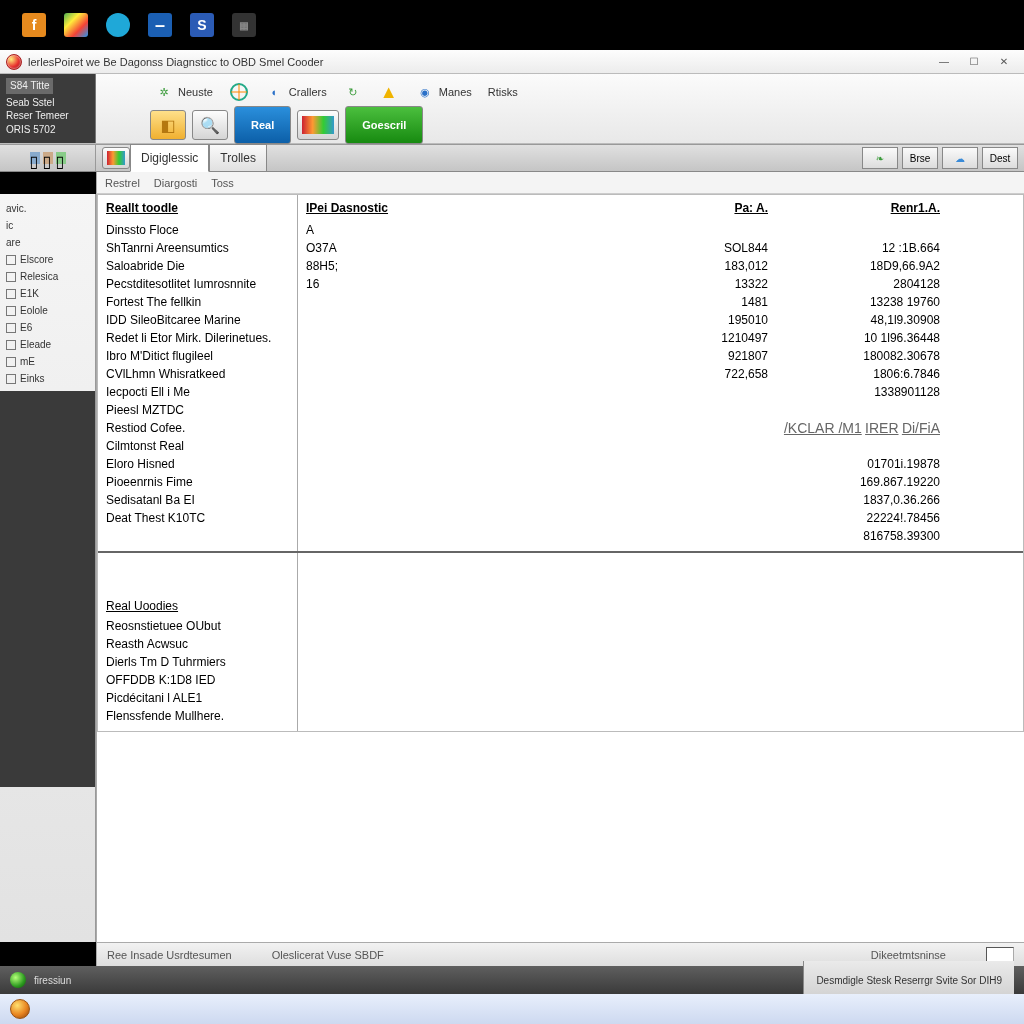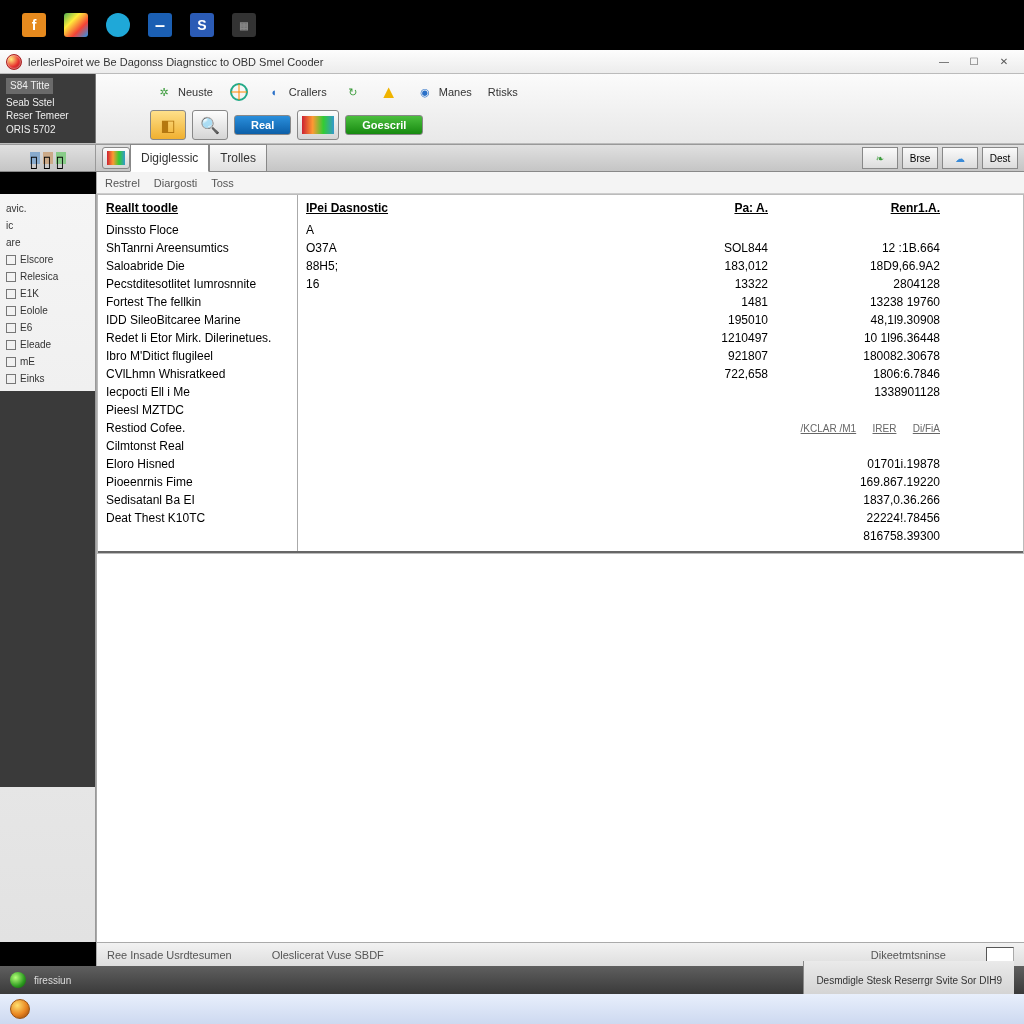--- a/index.html
+++ b/index.html
@@ -12,21 +12,21 @@
 .winbtn { width:28px; height:16px; display:flex; align-items:center; justify-content:center; font-size:10px; color:#555; border:1px solid transparent; margin-left:2px;}
 .menubar { height: 70px; background: linear-gradient(#fbfbfb,#e8e8e8); border-bottom:1px solid #bbb; display:flex;gap:46px; }
 .menubar-left { width:96px; background:#3b3b3b; color:#eee; font-size:10px; padding:4px 6px; line-height:1.35; border-right:1px solid #777; }
 .menubar-left .seltab { background:#6a6a6a; padding:1px 4px; display:inline-block; margin-bottom:2px;}
 .menubar-right { flex:1; padding:4px 8px; }
 .menurow1 { display:flex; align-items:center; height:28px; gap:8px; }
 .menurow1 .mitem { display:flex; align-items:center; gap:4px; font-size:11px; color:#333; padding:2px 4px;}
 .menurow1 .micon { width:20px; height:20px; display:flex;align-items:center;justify-content:center; }
 .menurow2 { display:flex; gap:6px; align-items:center; height:34px; padding-top:4px;}
 .btnsq { width:36px; height:30px; border:1px solid #888; border-radius:3px; display:flex;align-items:center;justify-content:center; background:linear-gradient(#fdfdfd,#d5d5d5); }
-.btntxt { height:20px; padding:0 16px; border:1px solid #888; border-radius:3px; display:flex;align-items:center;justify-content:center; font-size:11px; font-weight:bold; color:#fff; }
+.btntxt { height:38px; padding:0 16px; border:1px solid #888; border-radius:3px; display:flex;align-items:center;justify-content:center; font-size:11px; font-weight:bold; color:#fff; }
 .sub-toolbar { height:28px; background:linear-gradient(#e0e0e0,#c5c5c5); border-top:1px solid #999; border-bottom:1px solid #888; display:flex; }
 .sub-toolbar-left { width:96px; border-right:1px solid #999; display:flex;align-items:center;justify-content:center; gap:3px;}
 .sub-toolbar-right { flex:1; display:flex; align-items:center; padding:0 6px; }
 .doc-tabs { display:flex; align-items:center; gap:0; }
 .doc-tab { padding:6px 10px; font-size:12px; color:#333; border:1px solid #888; background:linear-gradient(#fafafa,#e0e0e0); }
 .doc-tab.active { background:#fff; border-bottom-color:#fff; }
 .sub-toolbar-right .spacer { flex:1; }
 .mini-btn { width:36px; height:22px; border:1px solid #888; background:linear-gradient(#fafafa,#dcdcdc); margin-left:4px; display:flex; align-items:center; justify-content:center; font-size:10px;}
 .sub-tabs2 { height:22px; background:#f4f4f4; border-bottom:1px solid #ccc; display:flex; align-items:center; padding:0 8px; gap:14px; font-size:11px; color:#555; margin-left:96px; border-left:1px solid #aaa;}
 .content-area { display:flex; height: calc(1024px - 50px - 24px - 70px - 28px - 22px - 24px - 28px - 30px); background:#fff;}
@@ -37,21 +37,21 @@
 .main-panel { flex:1; display:flex; flex-direction:column;justify-content:center; }
 .doc-scroll { flex:1; overflow:hidden; background:#fff; border-left:1px solid #aaa; }
 .doc-page { background:#fff; border:1px solid #bbb; margin:0; padding:0; font-size:12px; color:#000;}
 .data-columns { display:flex; width:100%; }
 .lcol { width:200px; padding:6px 8px; border-right:1px solid #aaa; }
 .mcol { width:320px; padding:6px 8px; }
 .rcol1 { width:150px; padding:6px 0; text-align:right;}
 .rcol2 { width:180px; padding:6px 8px; text-align:right;}
 .hdr { font-weight:bold; text-decoration:underline; margin-bottom:2px; height:18px; overflow:hidden;}
 .row { height:18px; line-height:18px; white-space:nowrap; overflow:hidden;}
-.link-small { color:#666; font-size:10px; text-decoration:underline;margin-left:13px; }
+.link-small { color:#666; font-size:14px; text-decoration:underline; }
 .lower-section { border-top:2px solid #666; display:flex; }
 .lower-left { width:200px; border-right:1px solid #aaa; padding:6px 8px;}
 .lower-left .subhdr { font-weight:normal; text-decoration:underline; margin-top:40px; margin-bottom:4px;}
 .lower-right { flex:1; }
 .statusbar { height:24px; background:linear-gradient(#f2f2f2,#dedede); border-top:1px solid #aaa; display:flex; align-items:center; padding:0 10px; font-size:11px; color:#555; gap:40px; margin-left:96px; border-left:1px solid #aaa;}
 .statusbar .spacer { flex:1; }
 .statusbar .box { width:28px; height:16px; border:1px inset #aaa; background:#fff;}
 .os-taskbar { position:absolute; bottom:30px; left:0; right:0; height:28px; background:linear-gradient(#5f5f5f,#3a3a3a); display:flex; align-items:center; padding:0 10px; gap:8px;}
 .os-taskbar .start-orb { width:16px; height:16px; border-radius:50%; background: radial-gradient(circle at 35% 35%, #b5ff7a, #2c9a1f 60%, #0d4d07);}
 .os-taskbar .tb-text { color:#ddd; font-size:10px;}
@@ -312,20 +312,31 @@
                 <div class="row"></div>
                 <div class="row">01701i.19878</div>
                 <div class="row">169.867.19220</div>
                 <div class="row">1837,0.36.266</div>
                 <div class="row">22224!.78456</div>
                 <div class="row">816758.39300</div>
               </div>
           </div>
         </div>
         <div class="lower-section">
+          <div class="lower-left">
+            <div class="subhdr">Real Uoodies</div>
+            <div id="loweritems">
+                <div class="row">Reosnstietuee OUbut</div>
+                <div class="row">Reasth Acwsuc</div>
+                <div class="row">Dierls Tm D Tuhrmiers</div>
+                <div class="row">OFFDDB K:1D8 IED</div>
+                <div class="row">Picdécitani l ALE1</div>
+                <div class="row">Flenssfende Mullhere.</div>
+              </div>
+          </div>
           <div class="lower-right"></div>
         </div>
       </div>
     </div>
   </div>
 </div>
 
 <div class="statusbar">
   <span>Ree Insade Usrdtesumen</span>
   <span>Oleslicerat Vuse     SBDF</span>

